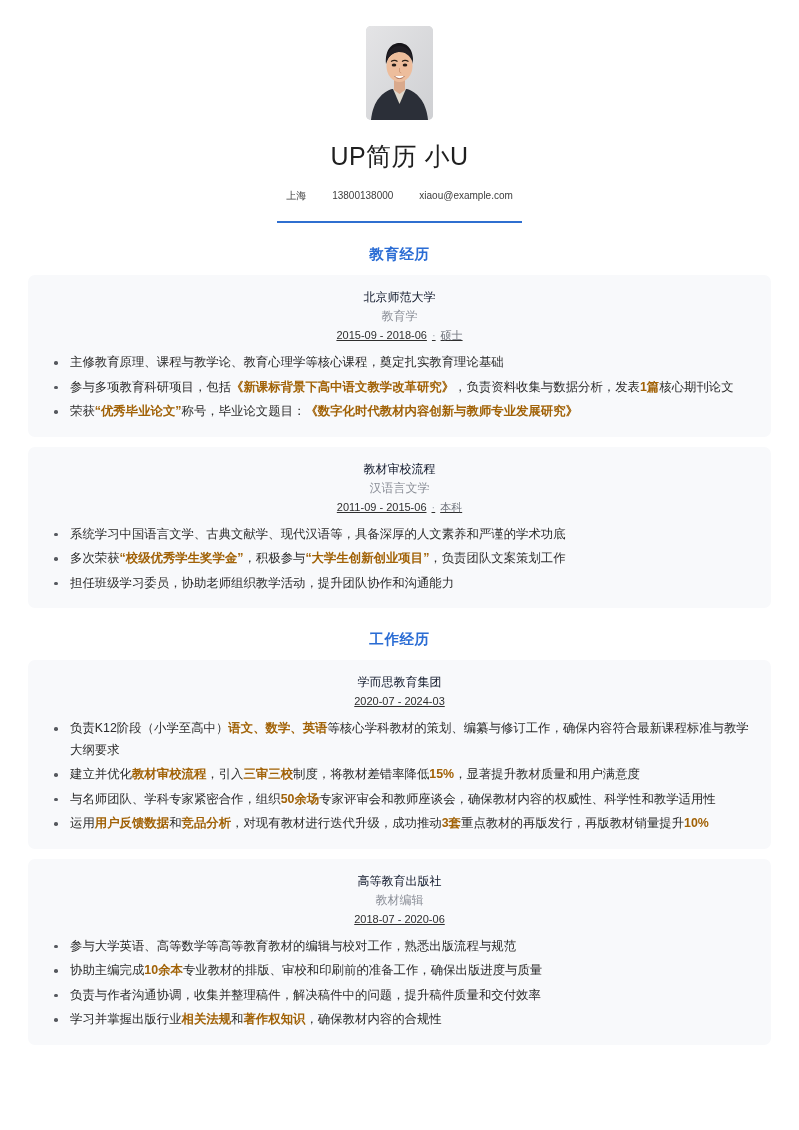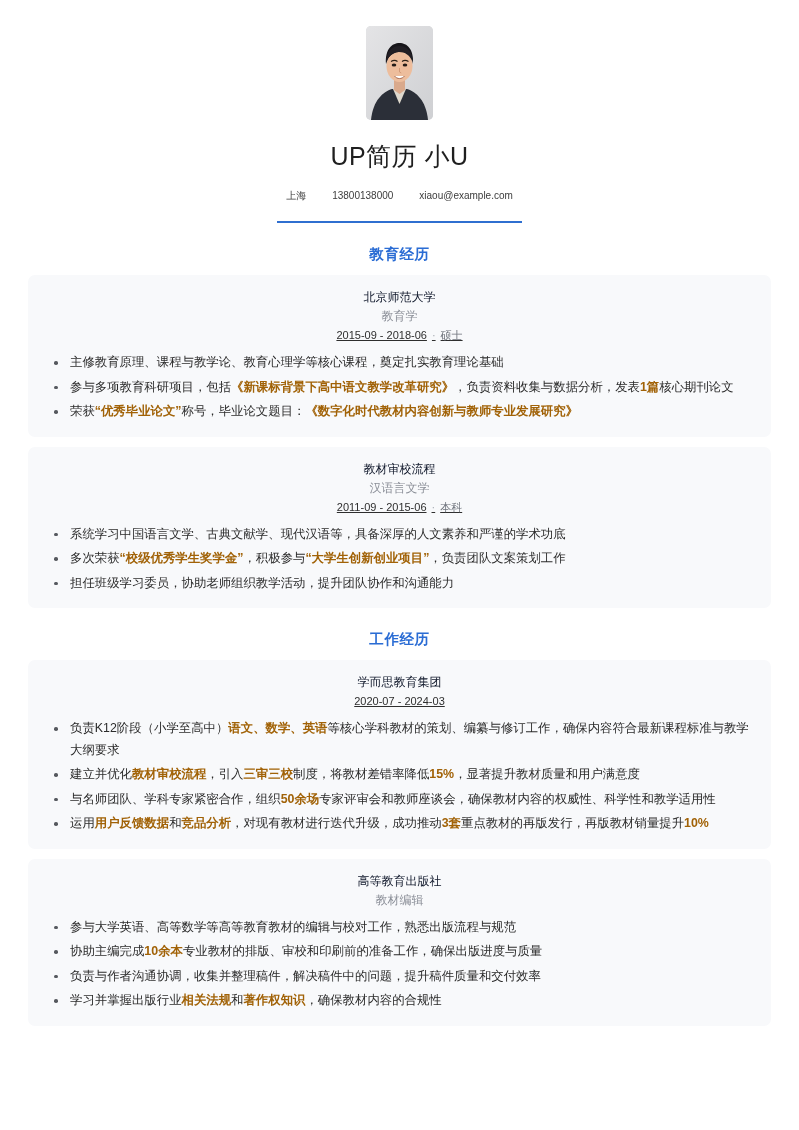--- a/index.html
+++ b/index.html
@@ -178,20 +178,21 @@
             <li><span>负责K12阶段（小学至高中）</span><b>语文、数学、英语</b><span>等核心学科教材的策划、编纂与修订工作，确保内容符合最新课程标准与教学大纲要求</span></li>
             <li><span>建立并优化</span><b>教材审校流程</b><span>，引入</span><b>三审三校</b><span>制度，将教材差错率降低</span><b>15%</b><span>，显著提升教材质量和用户满意度</span></li>
             <li><span>与名师团队、学科专家紧密合作，组织</span><b>50余场</b><span>专家评审会和教师座谈会，确保教材内容的权威性、科学性和教学适用性</span></li>
             <li><span>运用</span><b>用户反馈数据</b><span>和</span><b>竞品分析</b><span>，对现有教材进行迭代升级，成功推动</span><b>3套</b><span>重点教材的再版发行，再版教材销量提升</span><b>10%</b></li>
           </ul>
         </div>
         <div class="card">
           <div class="entry-head">
             <div class="entry-org">高等教育出版社</div>
             <div class="entry-role">教材编辑</div>
+            <div class="entry-meta"><span>2018-07 - 2020-06</span></div>
           </div>
           <ul class="bullets">
             <li><span>参与大学英语、高等数学等高等教育教材的编辑与校对工作，熟悉出版流程与规范</span></li>
             <li><span>协助主编完成</span><b>10余本</b><span>专业教材的排版、审校和印刷前的准备工作，确保出版进度与质量</span></li>
             <li><span>负责与作者沟通协调，收集并整理稿件，解决稿件中的问题，提升稿件质量和交付效率</span></li>
             <li><span>学习并掌握出版行业</span><b>相关法规</b><span>和</span><b>著作权知识</b><span>，确保教材内容的合规性</span></li>
           </ul>
         </div>
       </div>
     </div>

